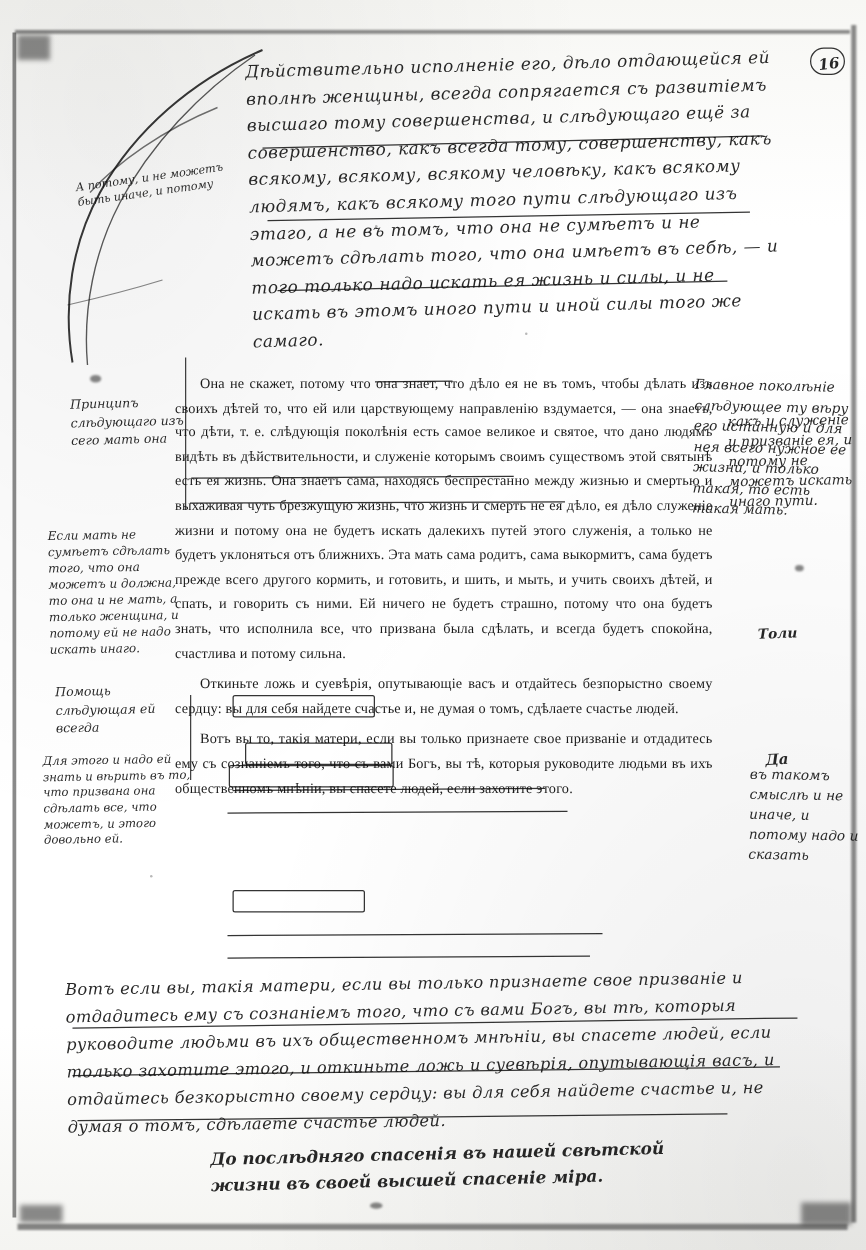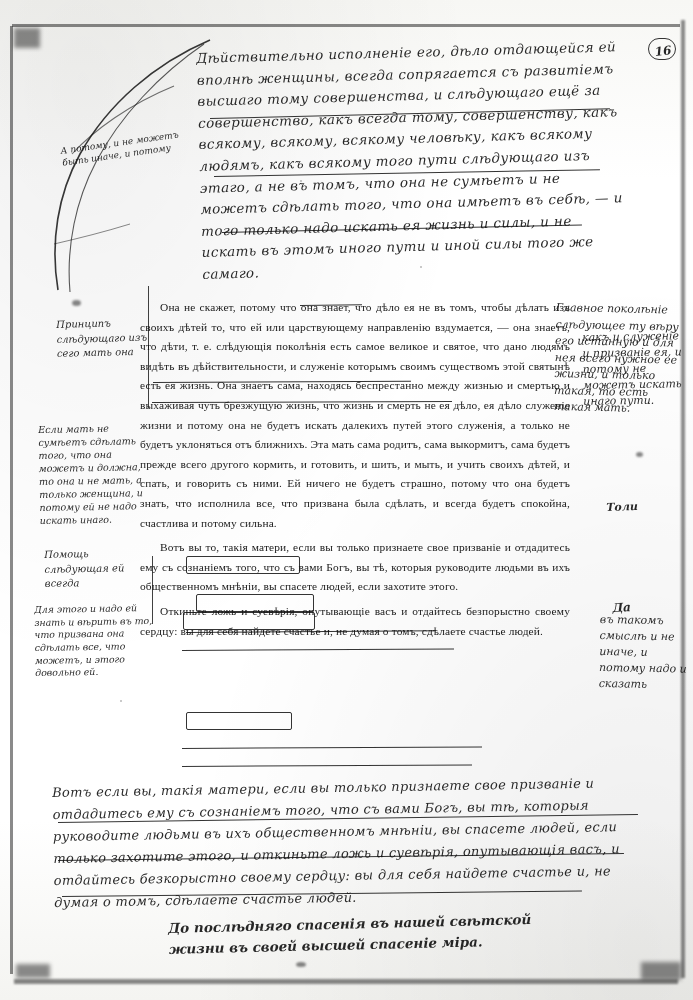--- a/index.html
+++ b/index.html
@@ -220,22 +220,22 @@
 
   <div class="hand thin hand-top">Дѣйствительно исполненіе его, дѣло отдающейся ей вполнѣ женщины, всегда сопрягается съ развитіемъ высшаго тому совершенства, и слѣдующаго ещё за совершенство, какъ всегда тому, совершенству, какъ всякому, всякому, всякому человѣку, какъ всякому людямъ, какъ всякому того пути слѣдующаго изъ этаго, а не въ томъ, что она не сумѣетъ и не можетъ сдѣлать того, что она имѣетъ въ себѣ, — и того только надо искать ея жизнь и силы, и не искать въ этомъ иного пути и иной силы того же самаго.</div>
   <div class="ink-line" style="left:210px;top:118px;width:400px;transform:rotate(-1.4deg);"></div>
   <div class="ink-line" style="left:214px;top:176px;width:386px;transform:rotate(-1deg);"></div>
   <div class="ink-line" style="left:222px;top:232px;width:360px;transform:rotate(-1.2deg);"></div>
 
   <div class="hand thin hand-tiny-left">А потому, и не можетъ быть иначе, и потому</div>
 
   <div class="typed">
     <p>Она не скажет, потому что она знает, что дѣло ея не въ томъ, чтобы дѣлать изъ своихъ дѣтей то, что ей или царствующему направленію вздумается, — она знаетъ, что дѣти, т. е. слѣдующія поколѣнія есть самое великое и святое, что дано людямъ видѣть въ дѣйствительности, и служеніе которымъ своимъ существомъ этой святынѣ есть ея жизнь. Она знаетъ сама, находясь беспрестанно между жизнью и смертью и выхаживая чуть брезжущую жизнь, что жизнь и смерть не ея дѣло, ея дѣло служеніе жизни и потому она не будетъ искать далекихъ путей этого служенія, а только не будетъ уклоняться отъ ближнихъ. Эта мать сама родитъ, сама выкормитъ, сама будетъ прежде всего другого кормить, и готовить, и шить, и мыть, и учить своихъ дѣтей, и спать, и говорить съ ними. Ей ничего не будетъ страшно, потому что она будетъ знать, что исполнила все, что призвана была сдѣлать, и всегда будетъ спокойна, счастлива и потому сильна.</p>
+    <p>Откиньте ложь и суевѣрія, опутывающіе васъ и отдайтесь безпорыстно своему сердцу: вы для себя найдете счастье и, не думая о томъ, сдѣлаете счастье людей.</p>
     <p>Вотъ вы то, такія матери, если вы только признаете свое призваніе и отдадитесь ему съ сознаніемъ того, что съ вами Богъ, вы тѣ, которыя руководите людьми въ ихъ общественномъ мнѣніи, вы спасете людей, если захотите этого.</p>
-    <p>Откиньте ложь и суевѣрія, опутывающіе васъ и отдайтесь безпорыстно своему сердцу: вы для себя найдете счастье и, не думая о томъ, сдѣлаете счастье людей.</p>
   </div>
 
   <div class="ink-line" style="left:300px;top:305px;width:62px;transform:rotate(-.6deg);"></div>
   <div class="ink-line" style="left:153px;top:382px;width:258px;transform:rotate(-.3deg);"></div>
   <div class="ink-line" style="left:152px;top:402px;width:300px;transform:rotate(-.2deg);"></div>
   <div class="ink-vert" style="left:148px;top:286px;height:122px;"></div>
   <div class="ink-vert" style="left:152px;top:556px;height:68px;"></div>
   <div class="ink-box" style="left:186px;top:556px;width:112px;height:16px;"></div>
   <div class="ink-box" style="left:196px;top:594px;width:116px;height:16px;"></div>
   <div class="ink-box" style="left:183px;top:612px;width:130px;height:16px;"></div>

